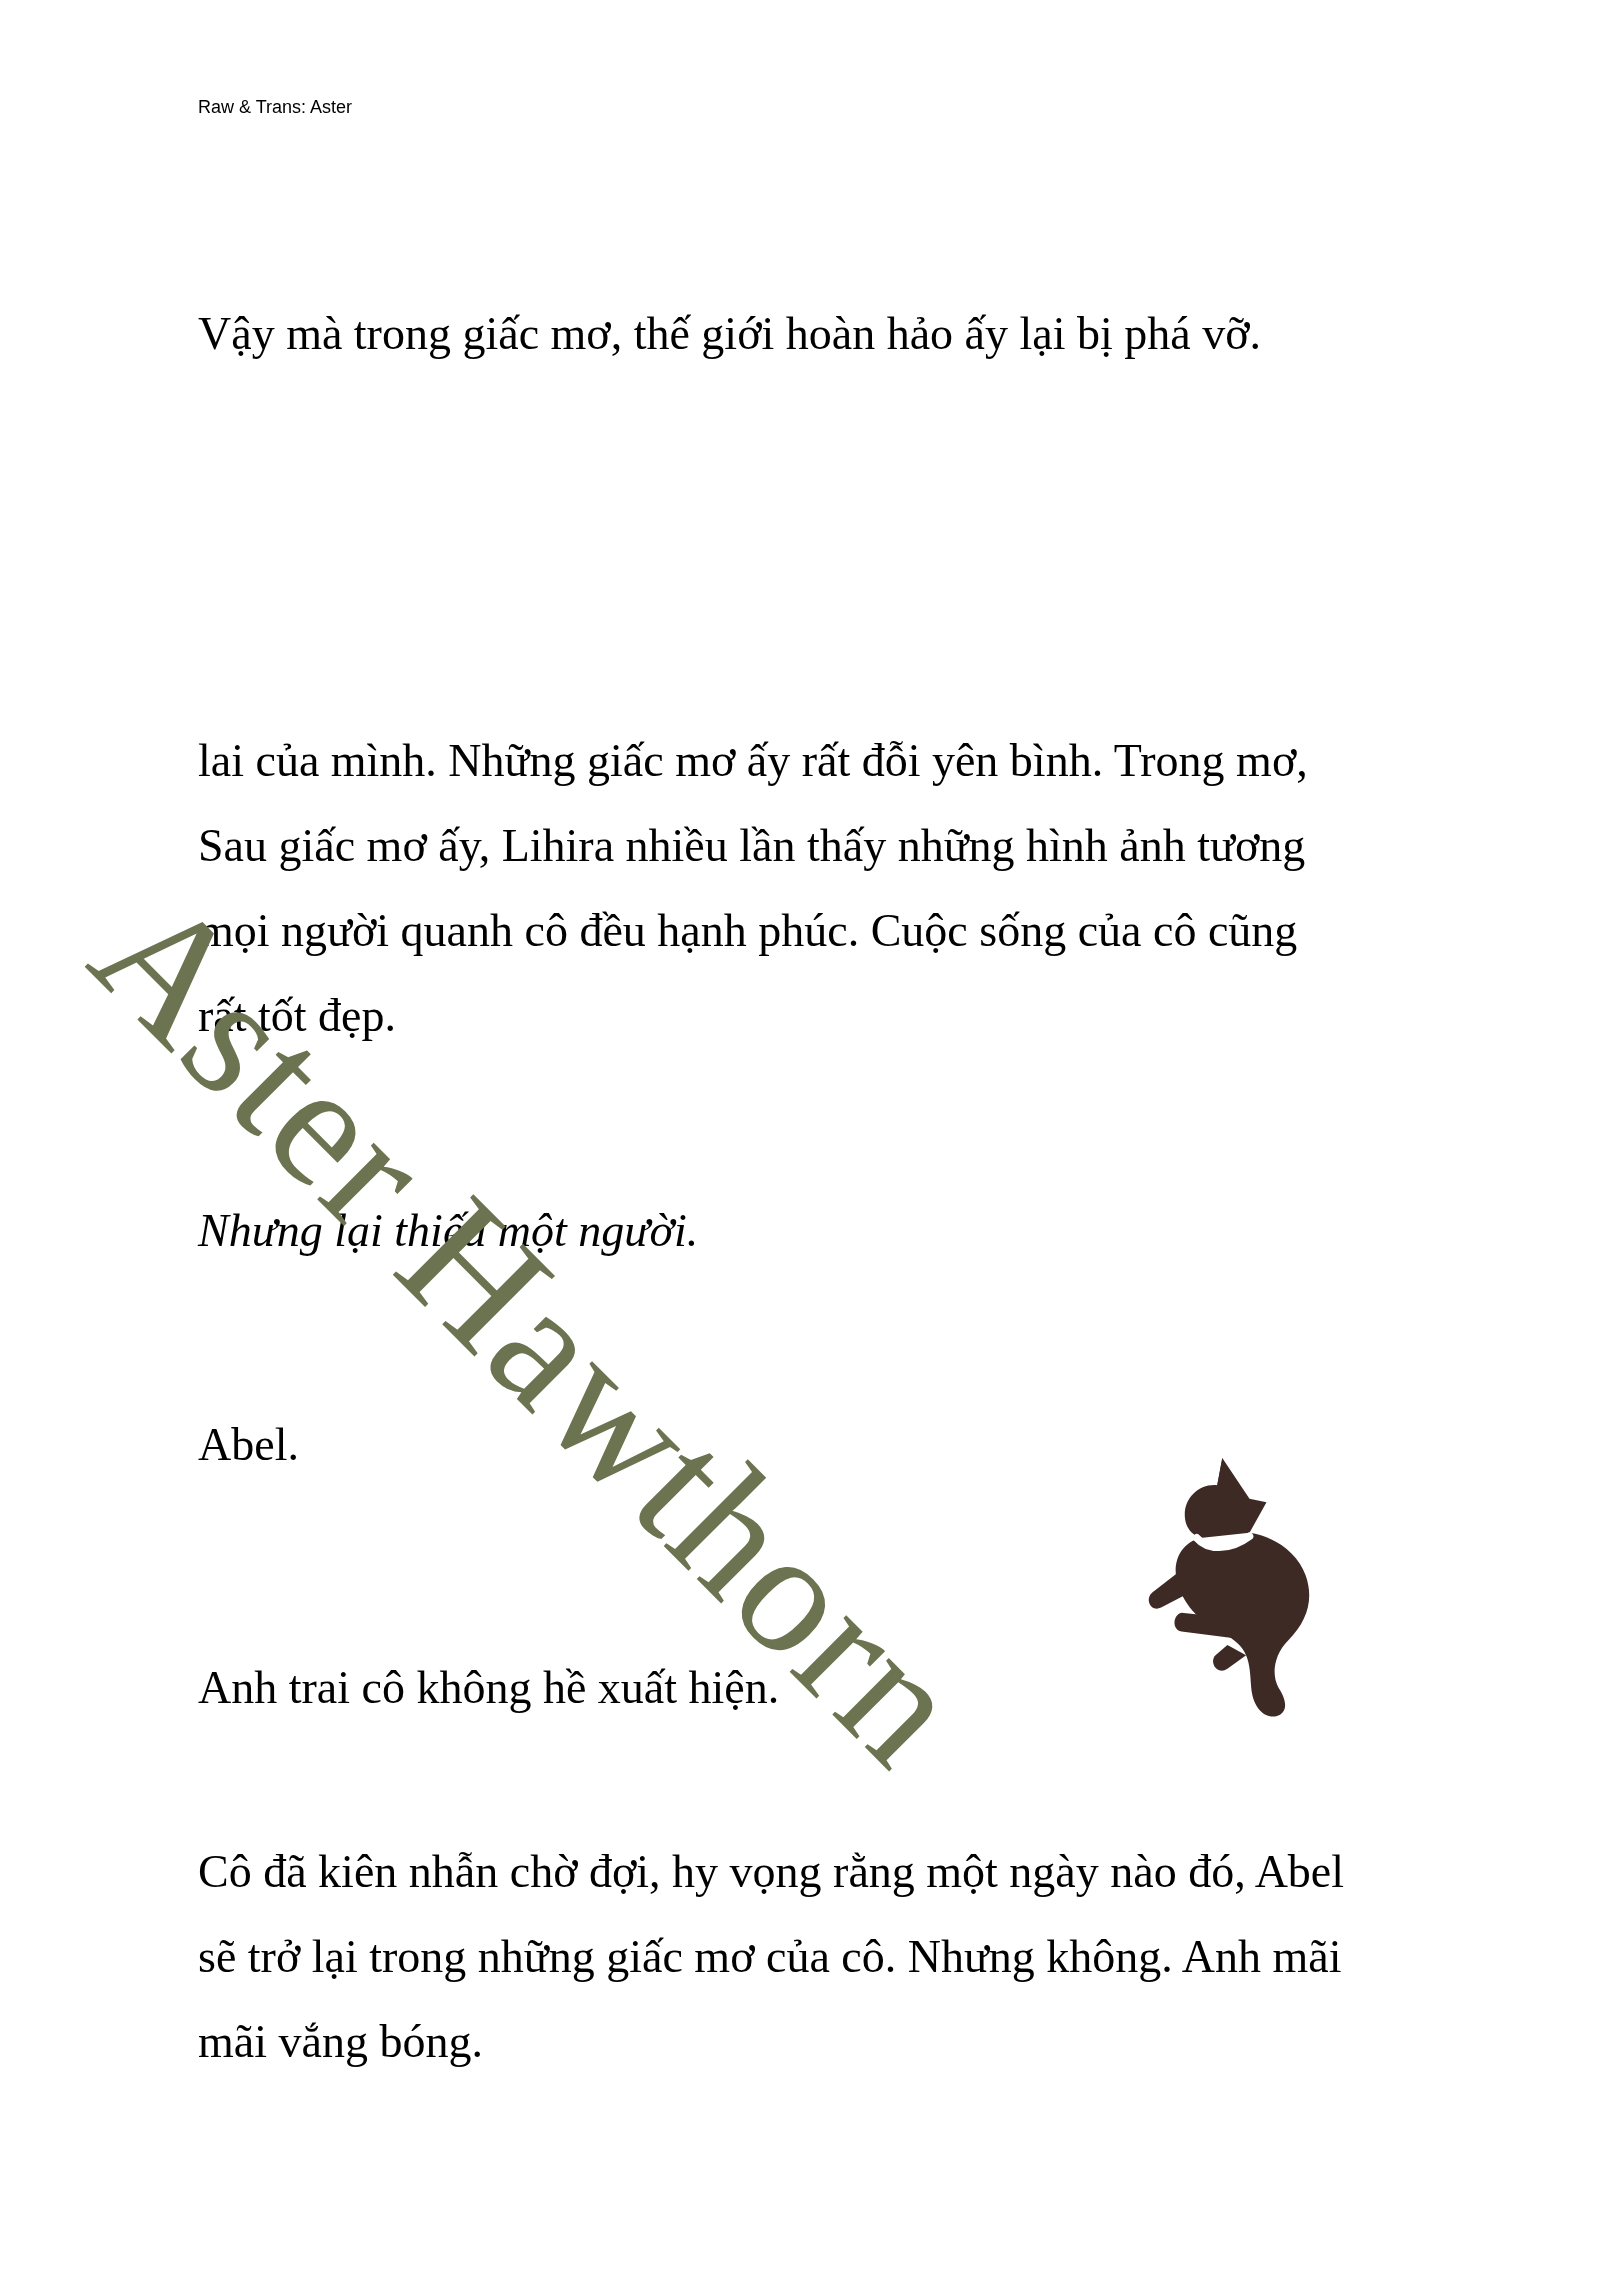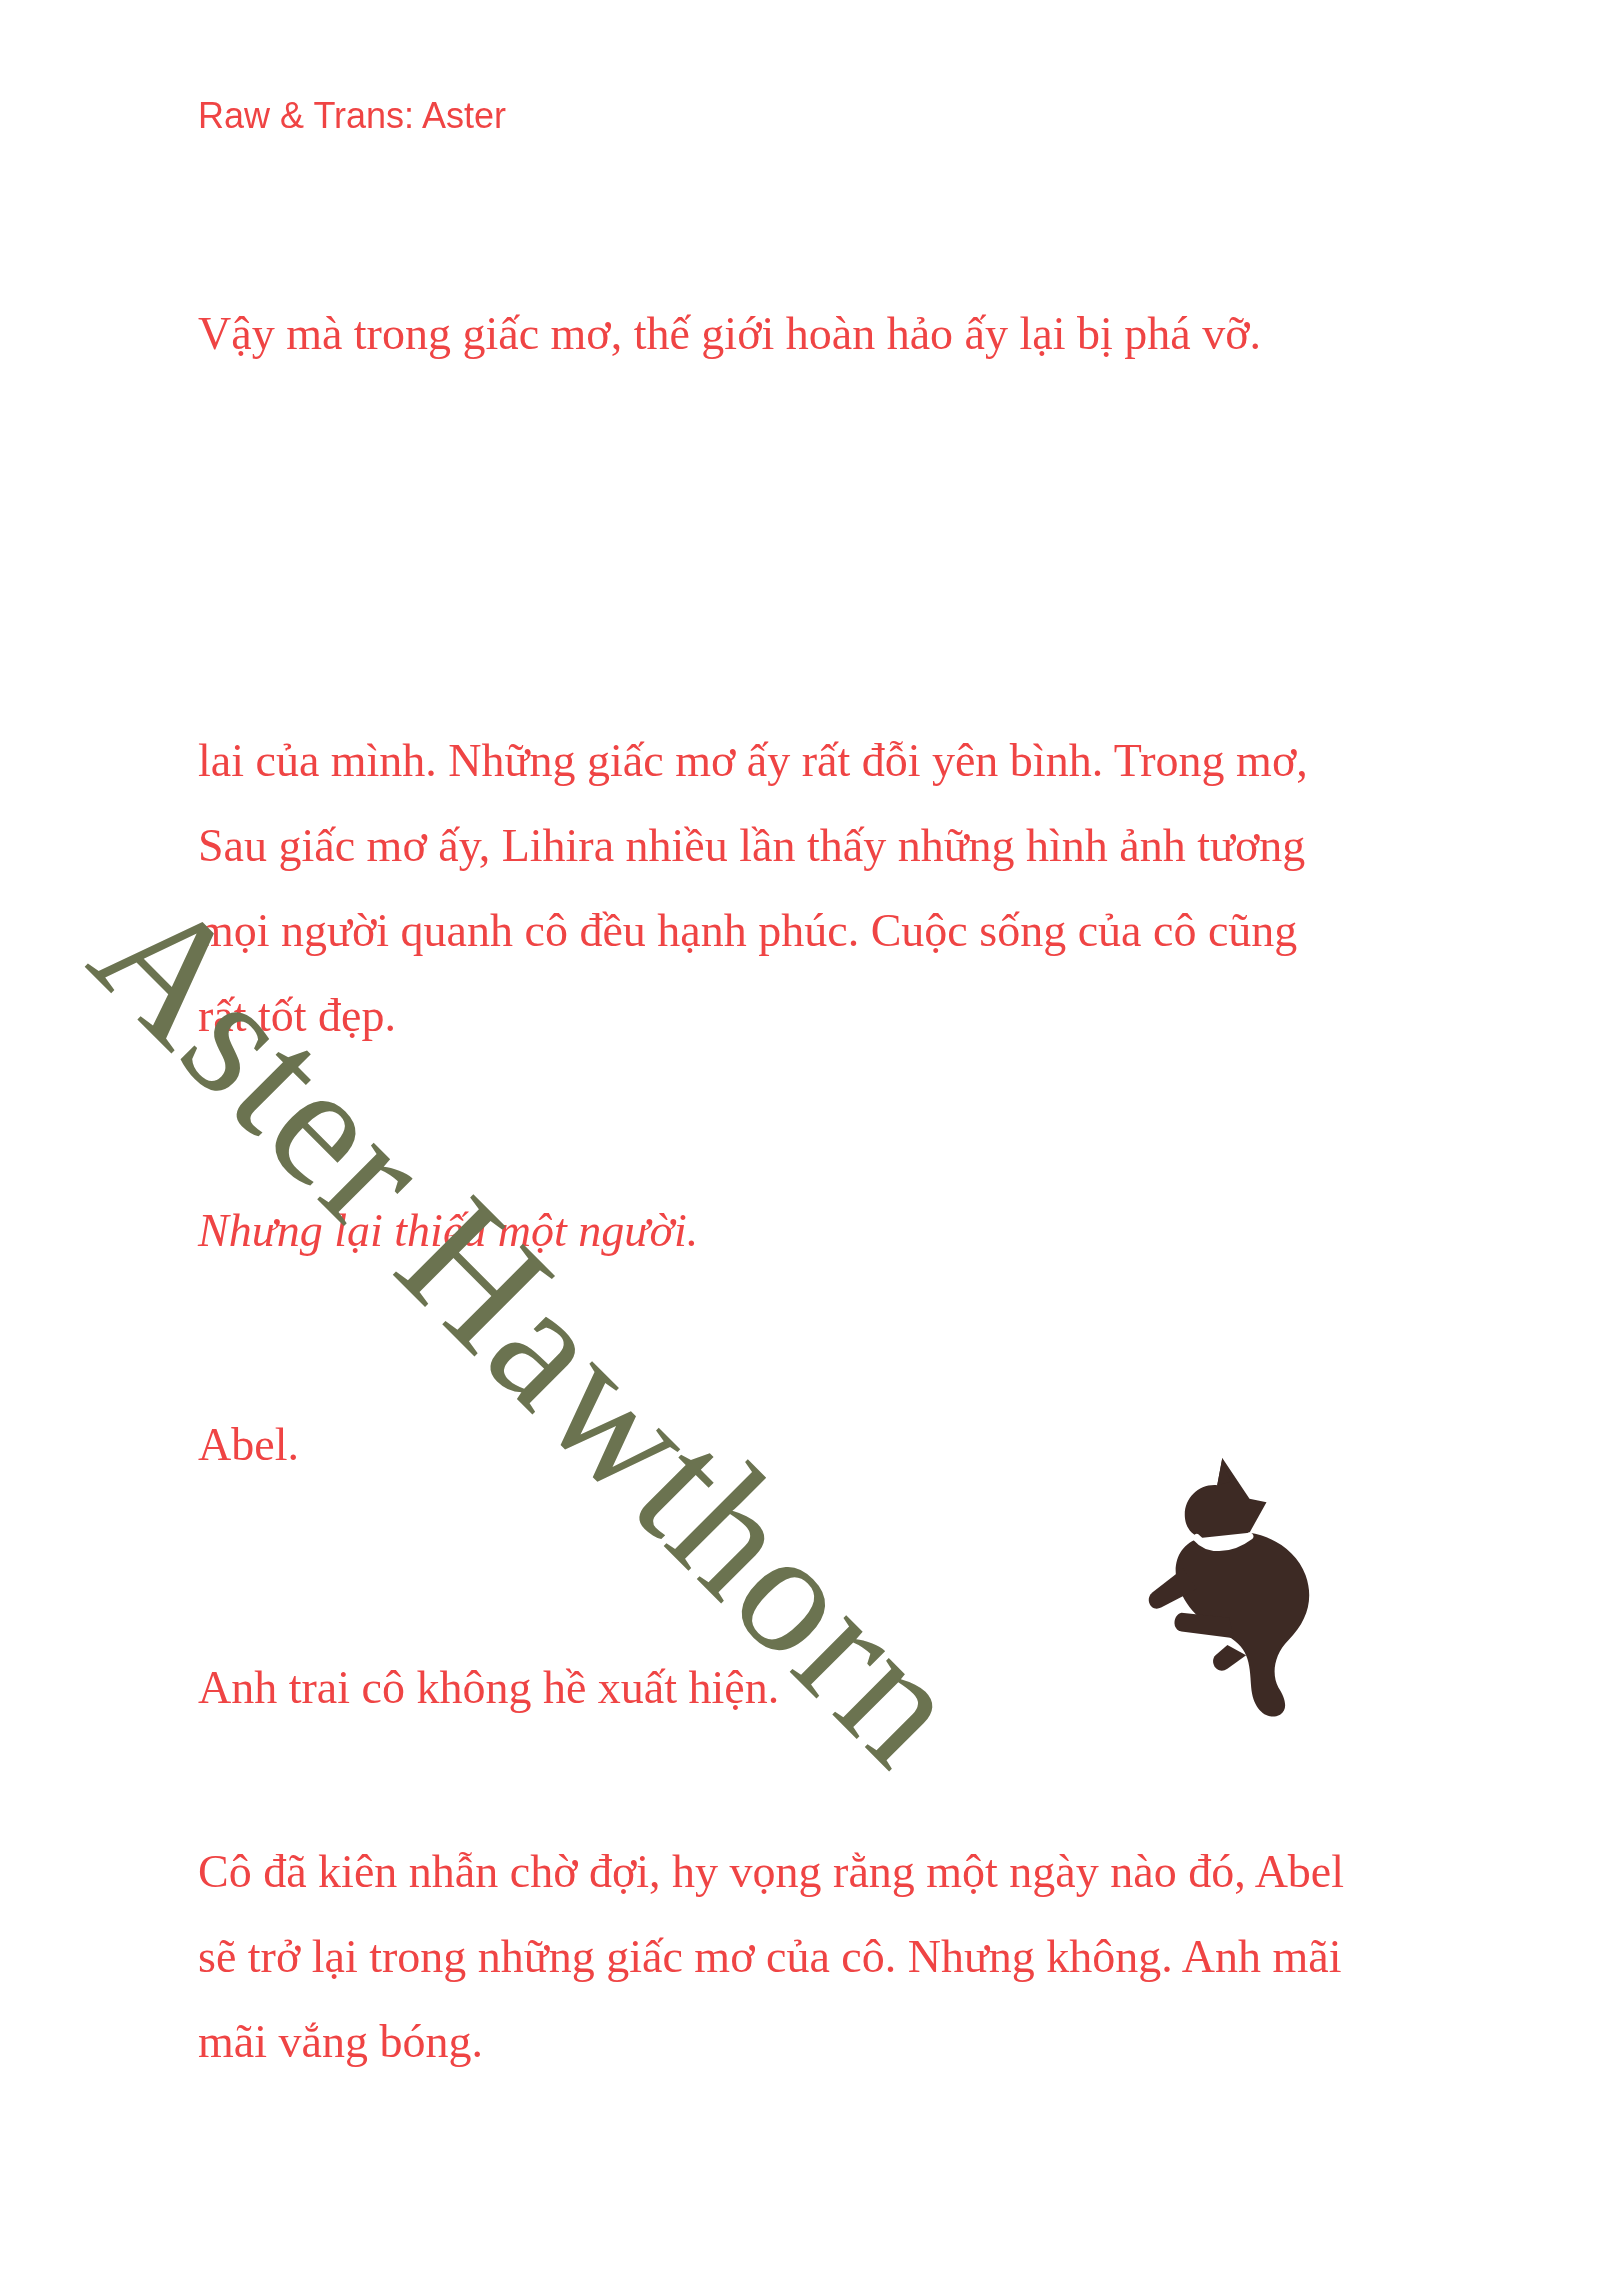--- a/index.html
+++ b/index.html
@@ -18,32 +18,32 @@
       left: 0; top: 0;
       width: 1621px;
       height: 2293px;
       background: #ffffff;
     }
     .header-credit {
       position: absolute;
       left: 198px;
       top: 98px;
       font-family: "Liberation Sans", sans-serif;
-      font-size: 36px;
-      color: #ef4444;
+      font-size: 18px;
+      color: #000000;
       line-height: 1;
     }
     .para {
       position: absolute;
       left: 198px;
       width: 1274px;
       font-family: "Liberation Serif", serif;
       font-size: 46px;
       line-height: 85px;
-      color: #ef4444;
+      color: #000000;
       margin: 0;
       z-index: 2;
     }
     .para .line {
       display: block;
       white-space: nowrap;
     }
     .watermark {
       position: absolute;
       left: 186px;

